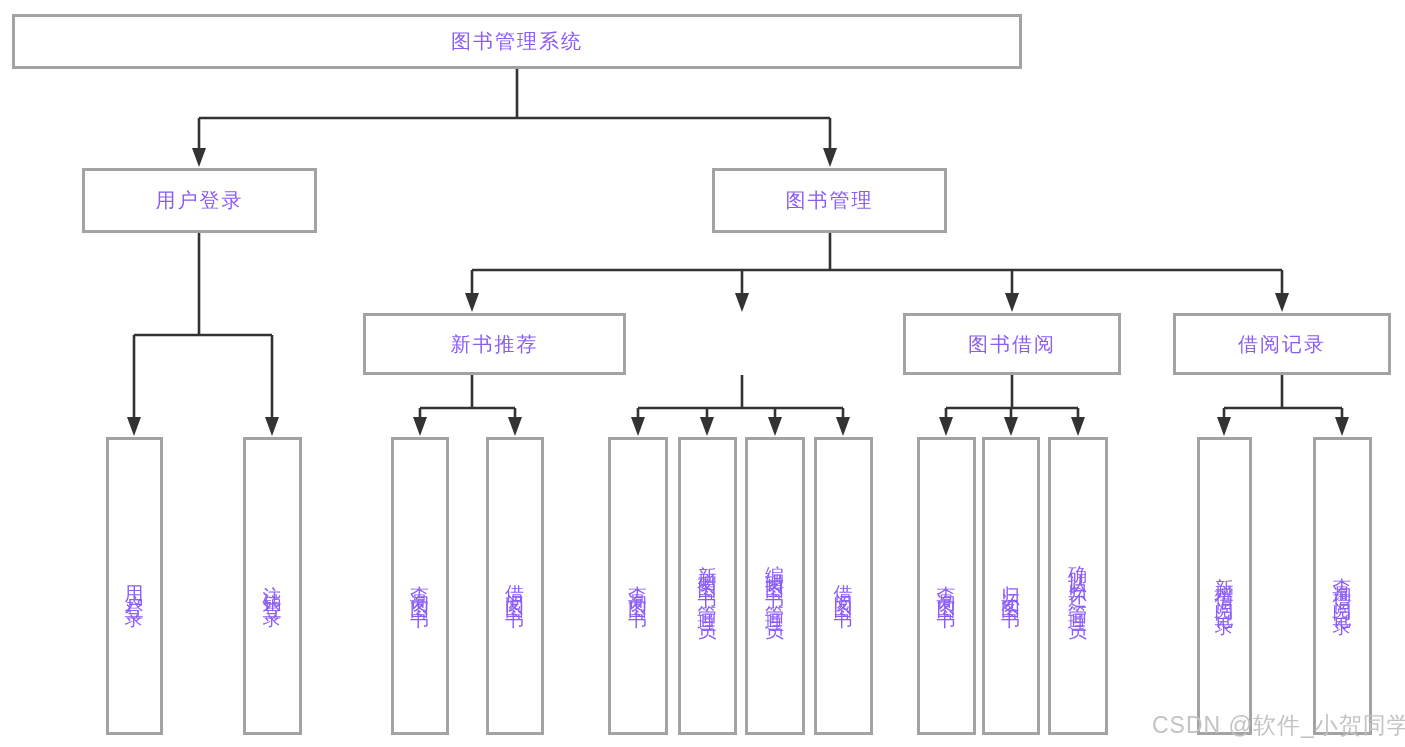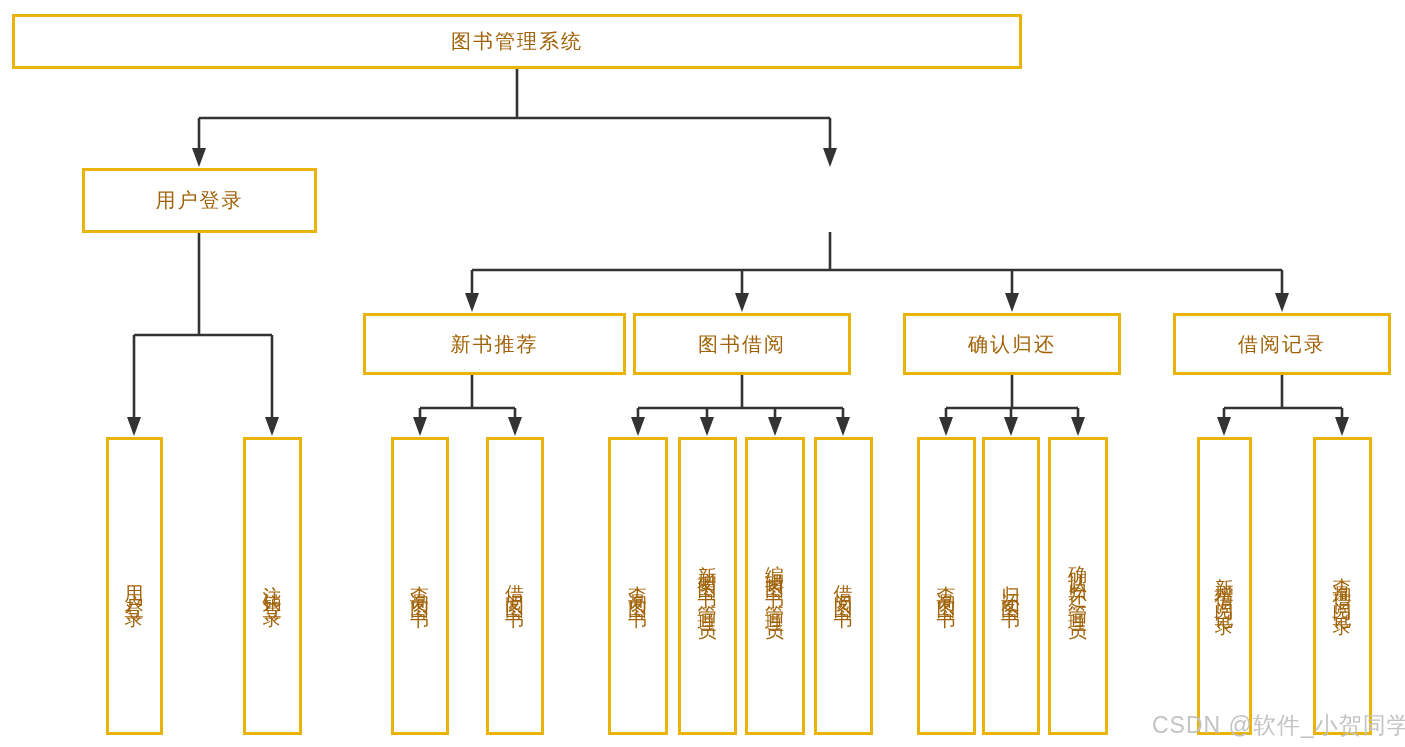--- a/index.html
+++ b/index.html
@@ -16,22 +16,22 @@
     left: 0; top: 0;
     width: 1405px; height: 747px;
     z-index: 1;
   }
   .ln { fill: none; stroke: #333333; stroke-width: 2.6; }
   .ah { fill: #333333; stroke: none; }
   .node {
     position: absolute;
     box-sizing: border-box;
     background: #ffffff;
-    border: 3px solid #eab308;
-    color: #a16207;
+    border: 3px solid #a3a3a3;
+    color: #8b5cf6;
     display: flex;
     align-items: center;
     justify-content: center;
     z-index: 2;
   }
   .node.h {
     font-size: 20px;
     letter-spacing: 2px;
     white-space: nowrap;
   }
@@ -75,29 +75,29 @@
          M1217 417 L1231 417 L1224 436 Z M1335 417 L1349 417 L1342 436 Z"></path>
   </svg>
 
   <div class="node h" style="left:12px; top:14px; width:1010px; height:55px;">
     <span>图书管理系统</span>
   </div>
 
   <div class="node h" style="left:82px; top:168px; width:235px; height:65px;">
     <span>用户登录</span>
   </div>
+  <div class="node h" style="left:712px; top:168px; width:235px; height:65px;">
+    <span>图书管理</span>
+  </div>
 
   <div class="node h" style="left:363px; top:313px; width:263px; height:62px;">
     <span>新书推荐</span>
   </div>
-  <div class="node h" style="left:633px; top:313px; width:218px; height:62px;">
+  <div class="node h" style="left:903px; top:313px; width:218px; height:62px;">
     <span>图书借阅</span>
-  </div>
-  <div class="node h" style="left:903px; top:313px; width:218px; height:62px;">
-    <span>确认归还</span>
   </div>
   <div class="node h" style="left:1173px; top:313px; width:218px; height:62px;">
     <span>借阅记录</span>
   </div>
 
   <div class="node v" style="left:106px; top:437px; width:57px; height:298px;">
     <span>用户登录</span>
   </div>
   <div class="node v" style="left:243px; top:437px; width:59px; height:298px;">
     <span>注销登录</span>

